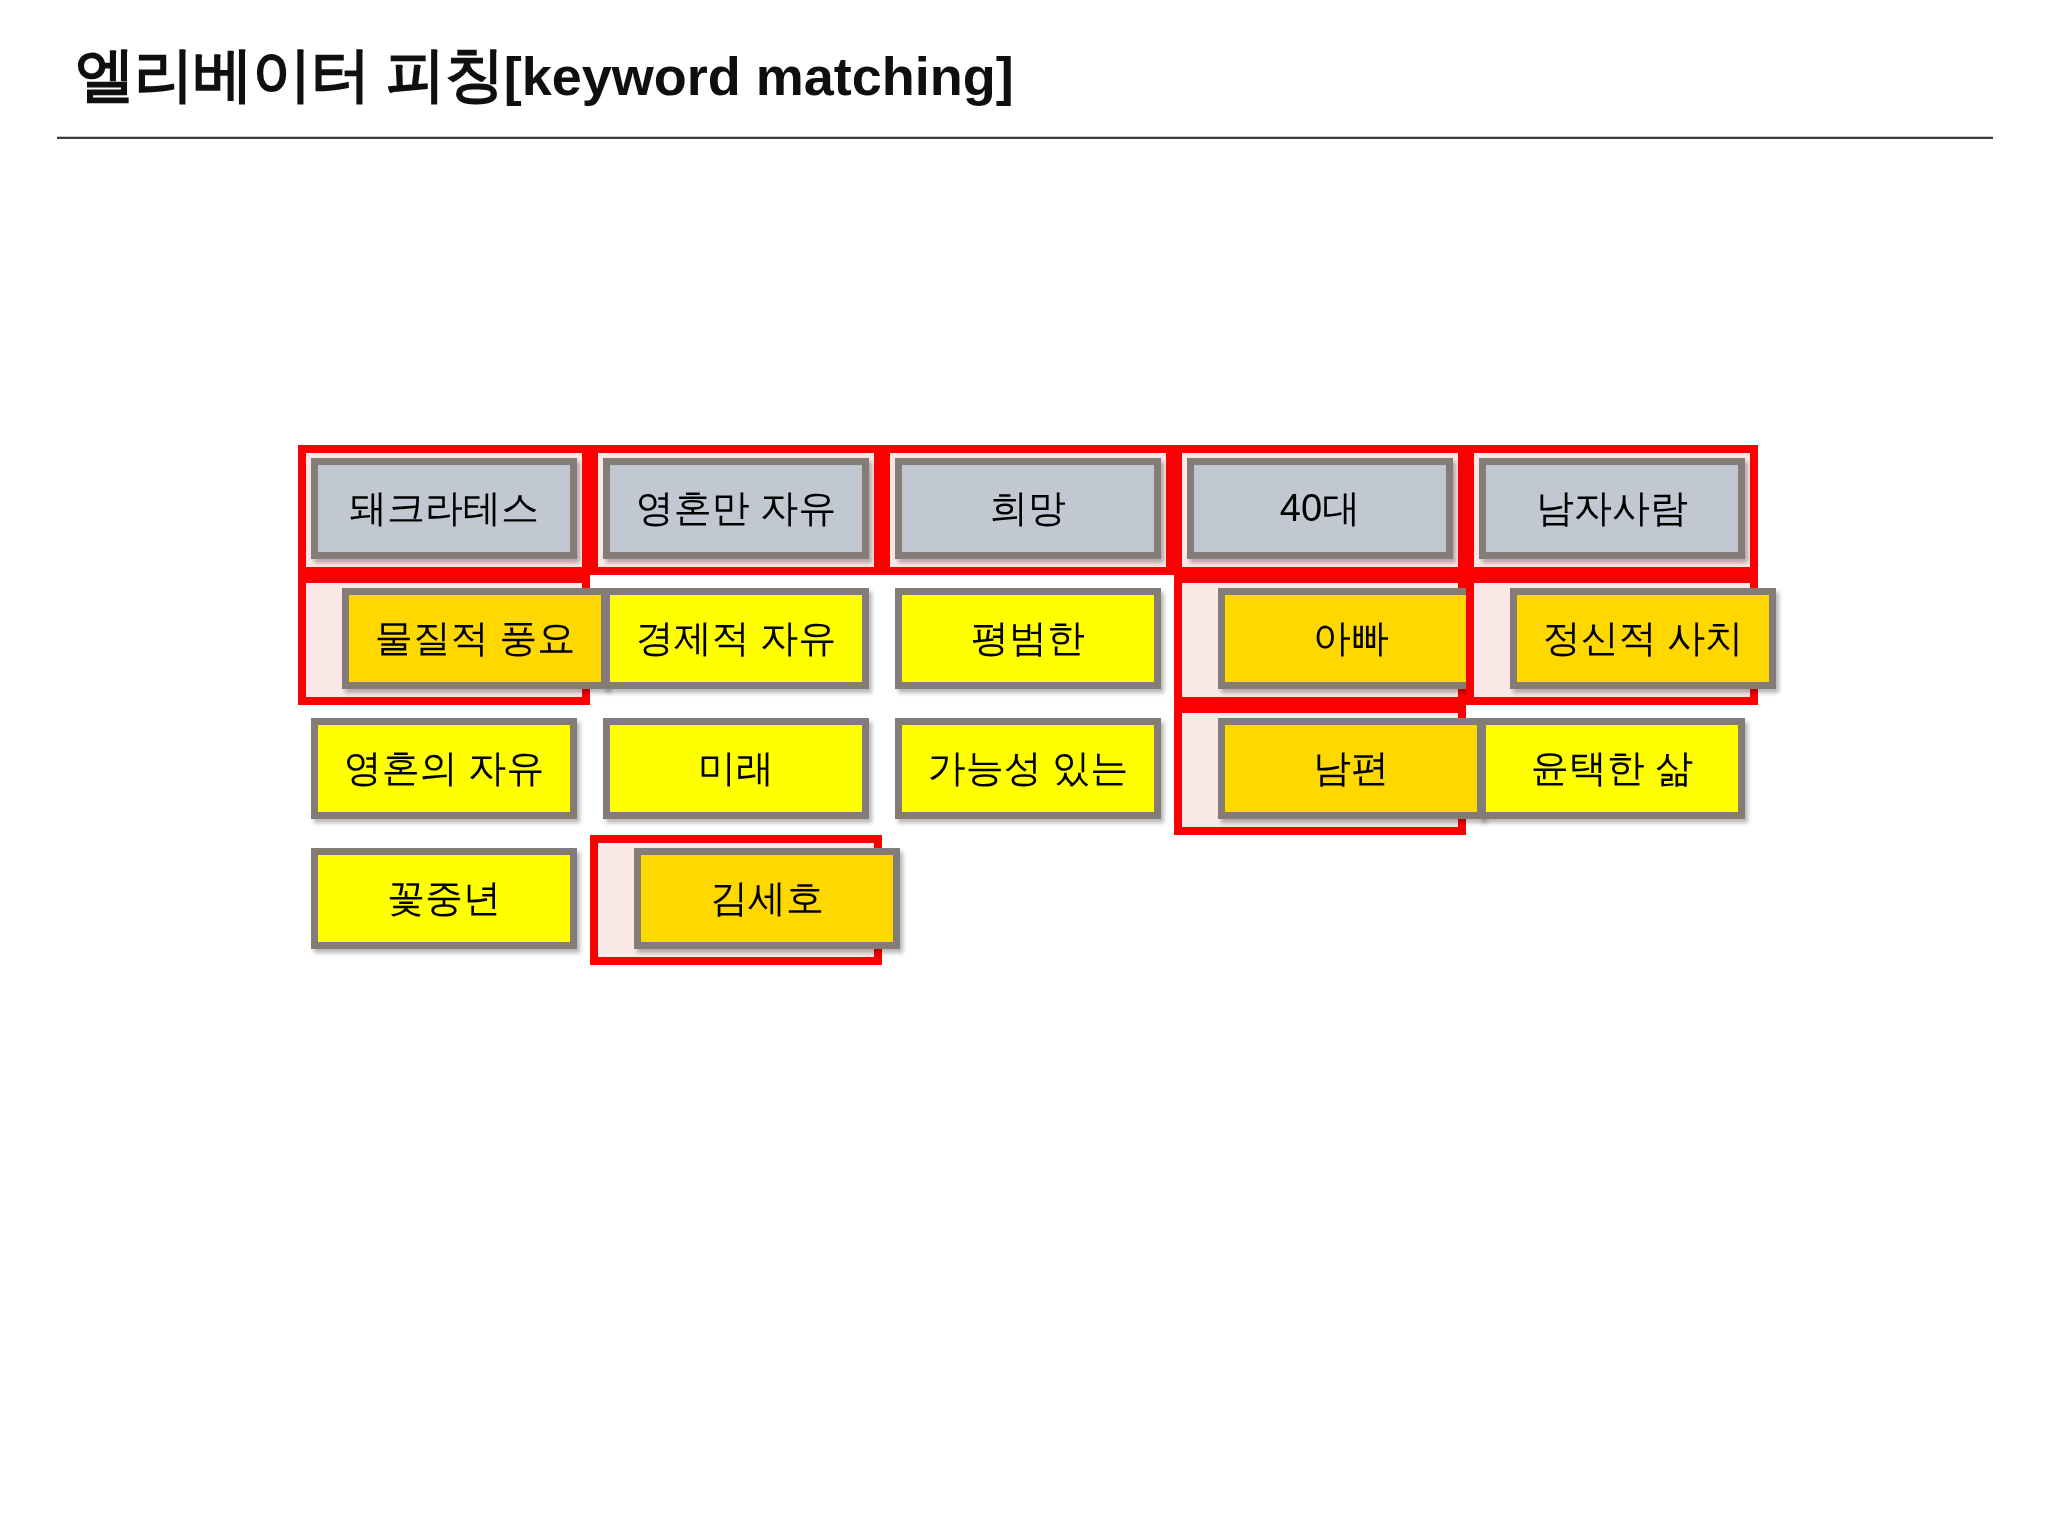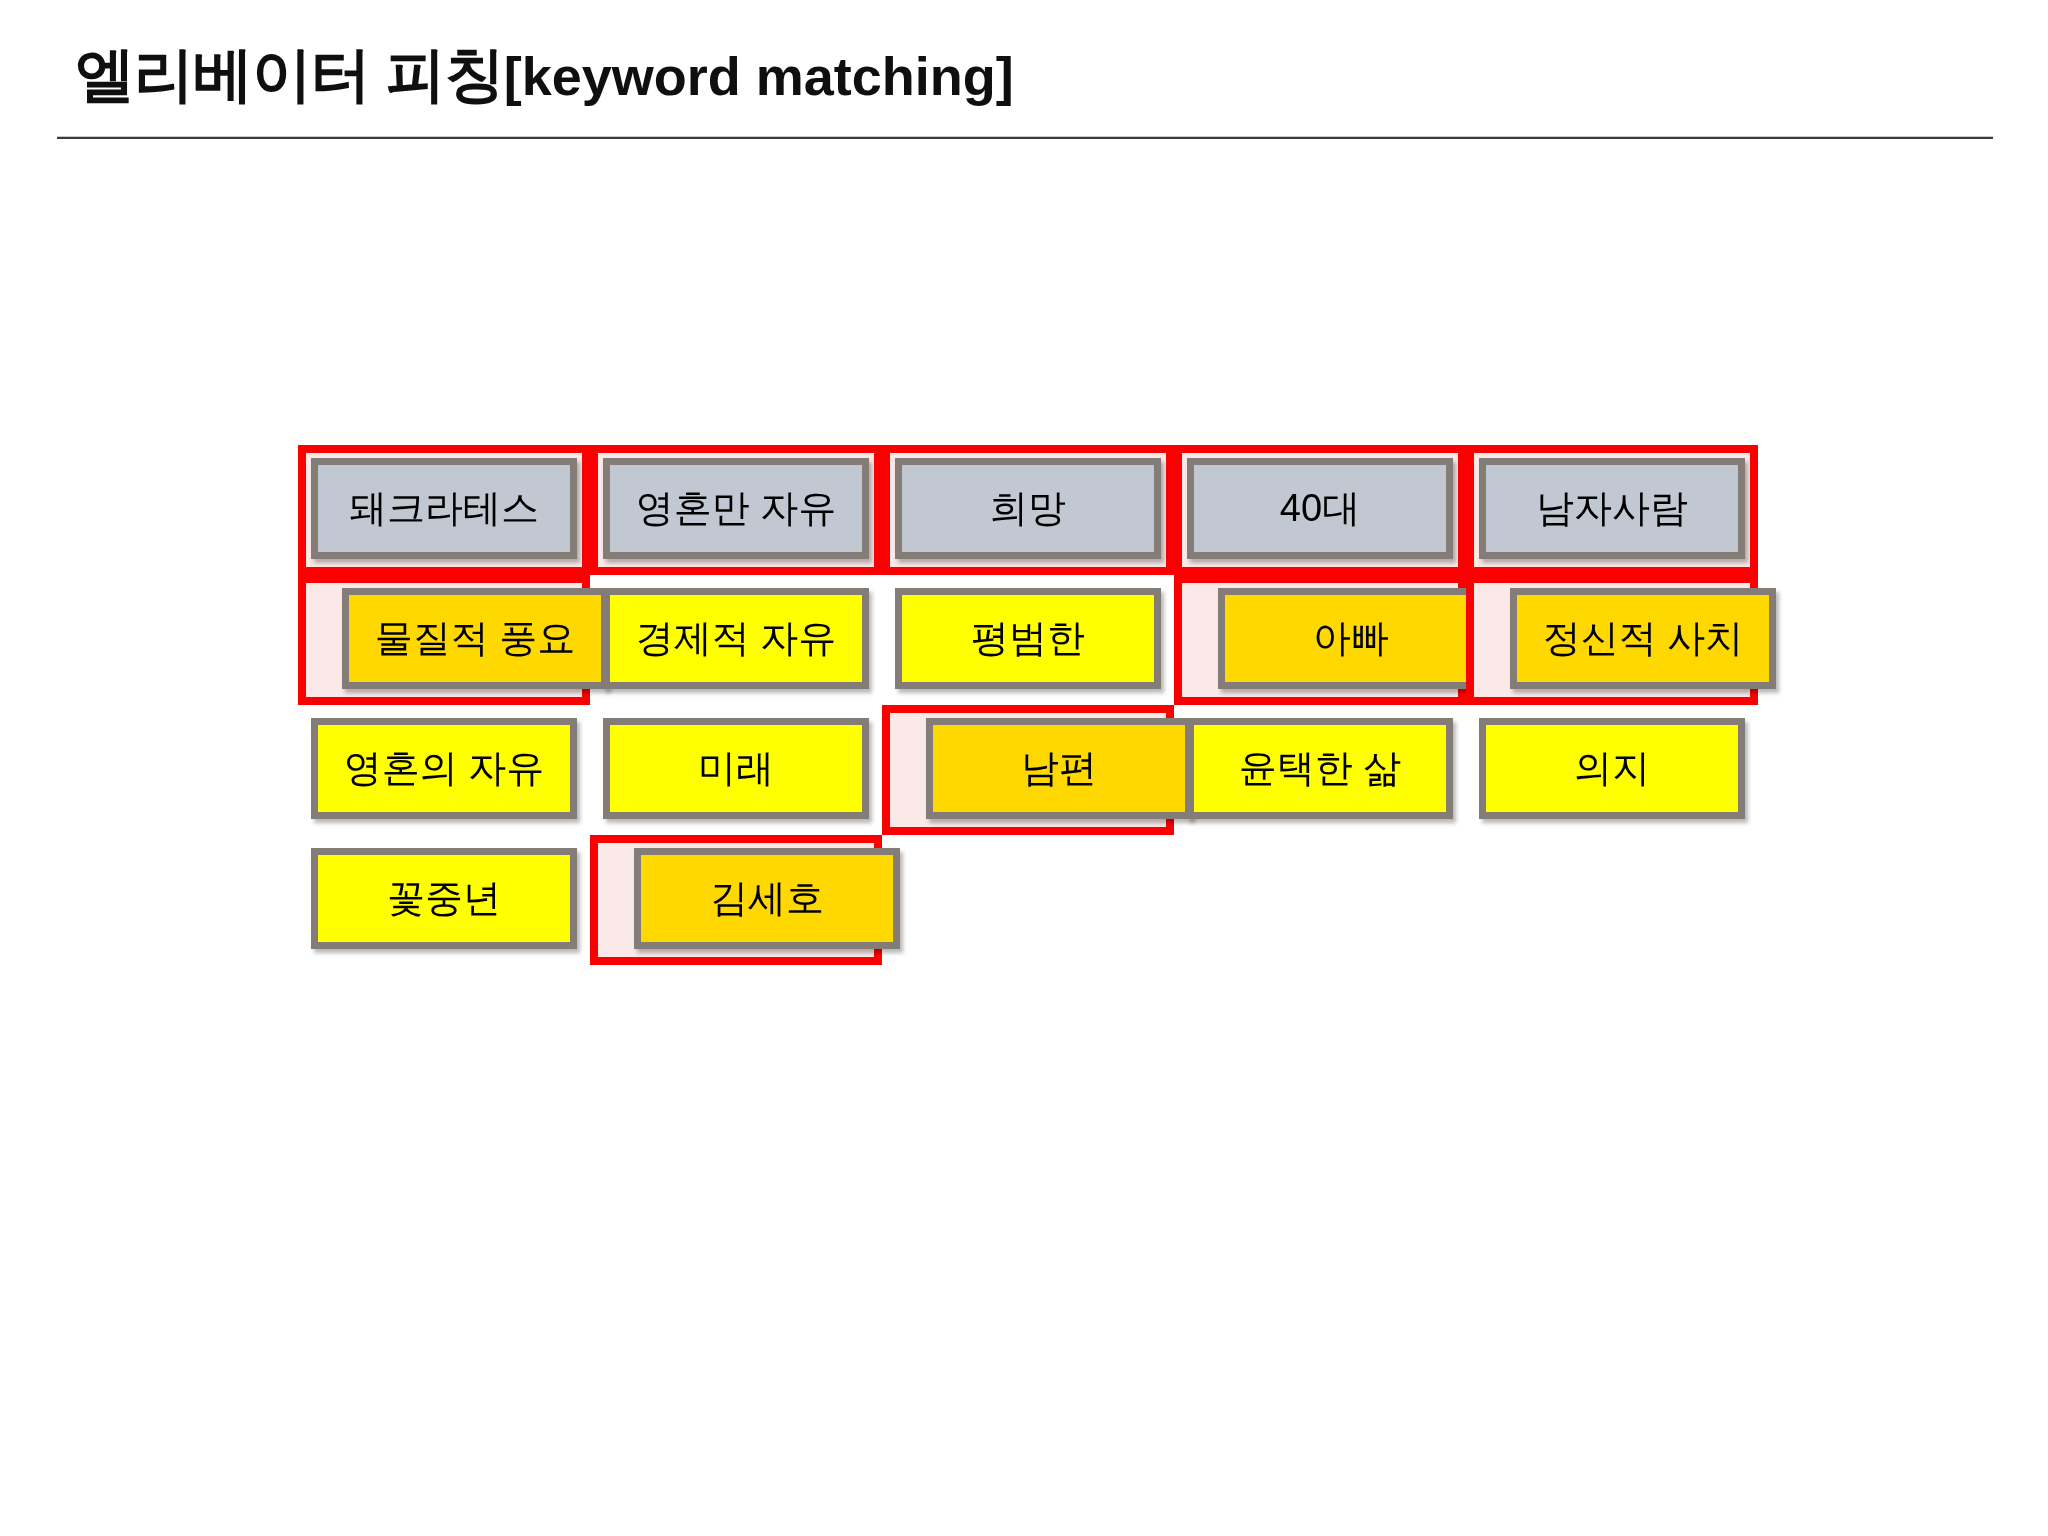--- a/index.html
+++ b/index.html
@@ -112,33 +112,33 @@
       <div class="cell">
         <div class="box yellow">
           <span>영혼의 자유</span>
         </div>
       </div>
       <div class="cell">
         <div class="box yellow">
           <span>미래</span>
         </div>
       </div>
+      <div class="cell">
+        <div class="box yellow">
+          <span>가능성 있는</span>
+        </div>
+      </div>
       <div class="cell red">
         <div class="box gold">
           <span>남편</span>
         </div>
       </div>
       <div class="cell">
         <div class="box yellow">
           <span>윤택한 삶</span>
-        </div>
-      </div>
-      <div class="cell">
-        <div class="box yellow">
-          <span>의지</span>
         </div>
       </div>
       <div class="cell">
         <div class="box yellow">
           <span>꽃중년</span>
         </div>
       </div>
       <div class="cell red">
         <div class="box gold">
           <span>김세호</span>

